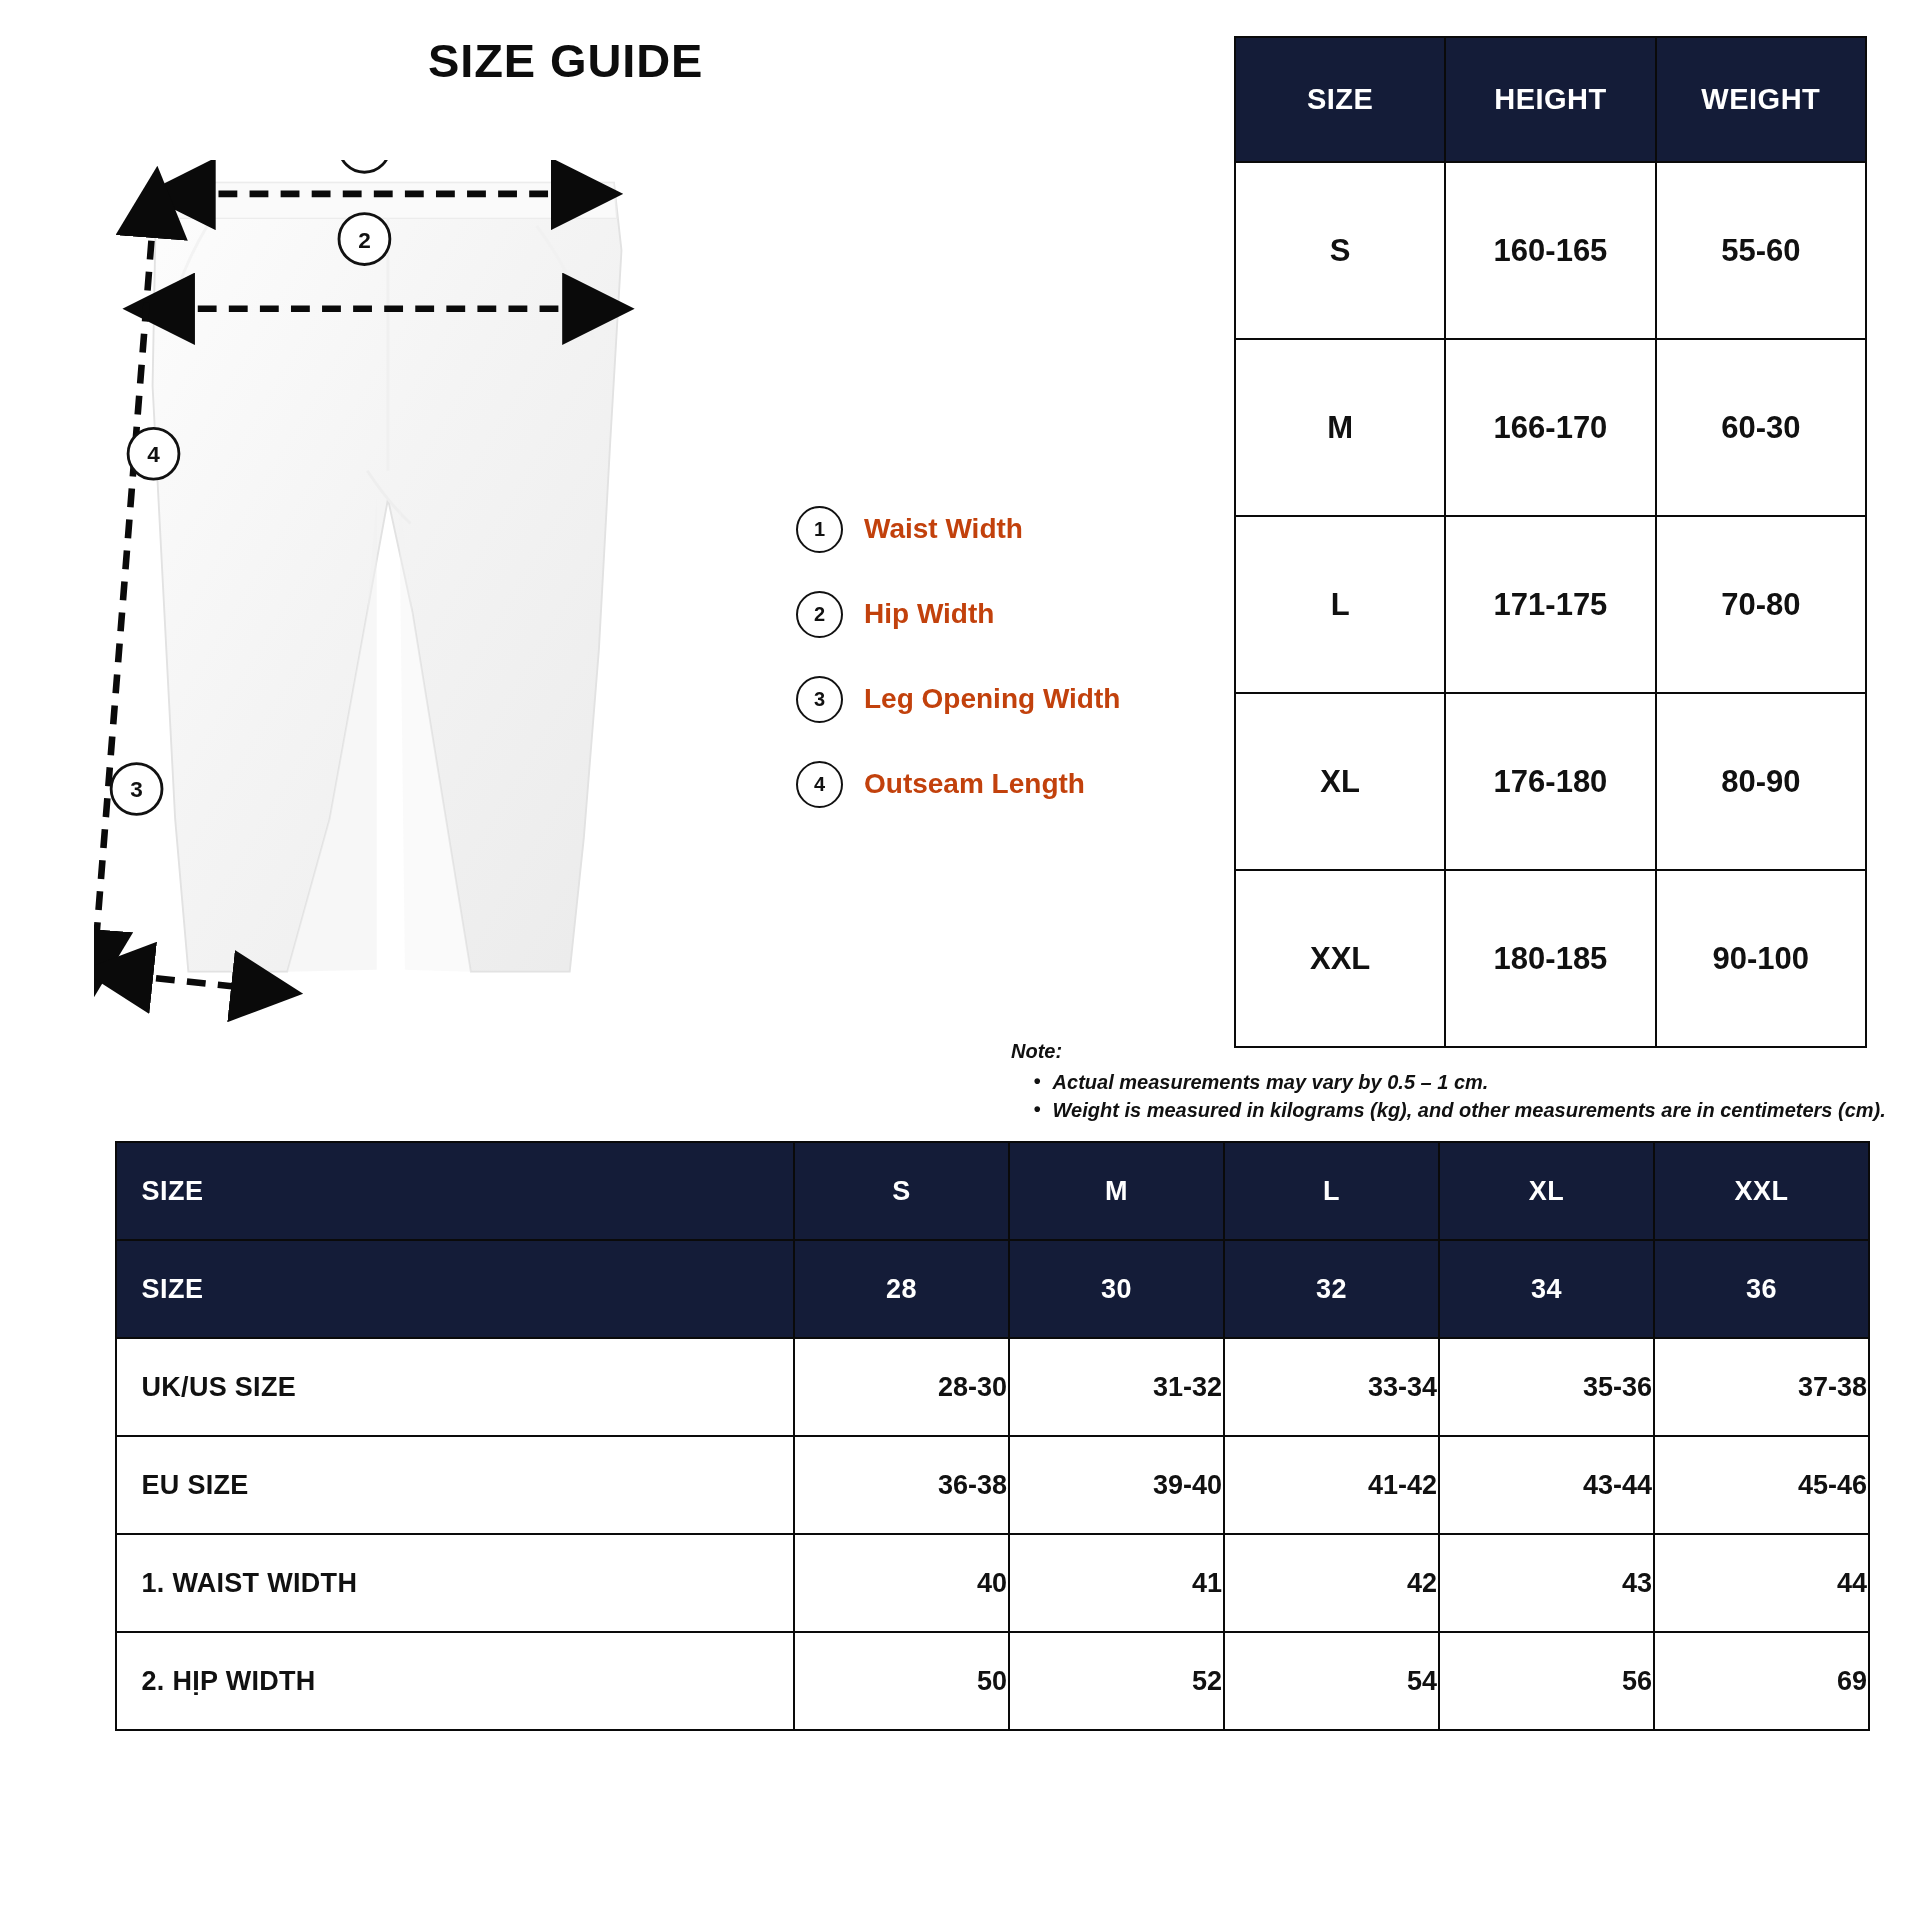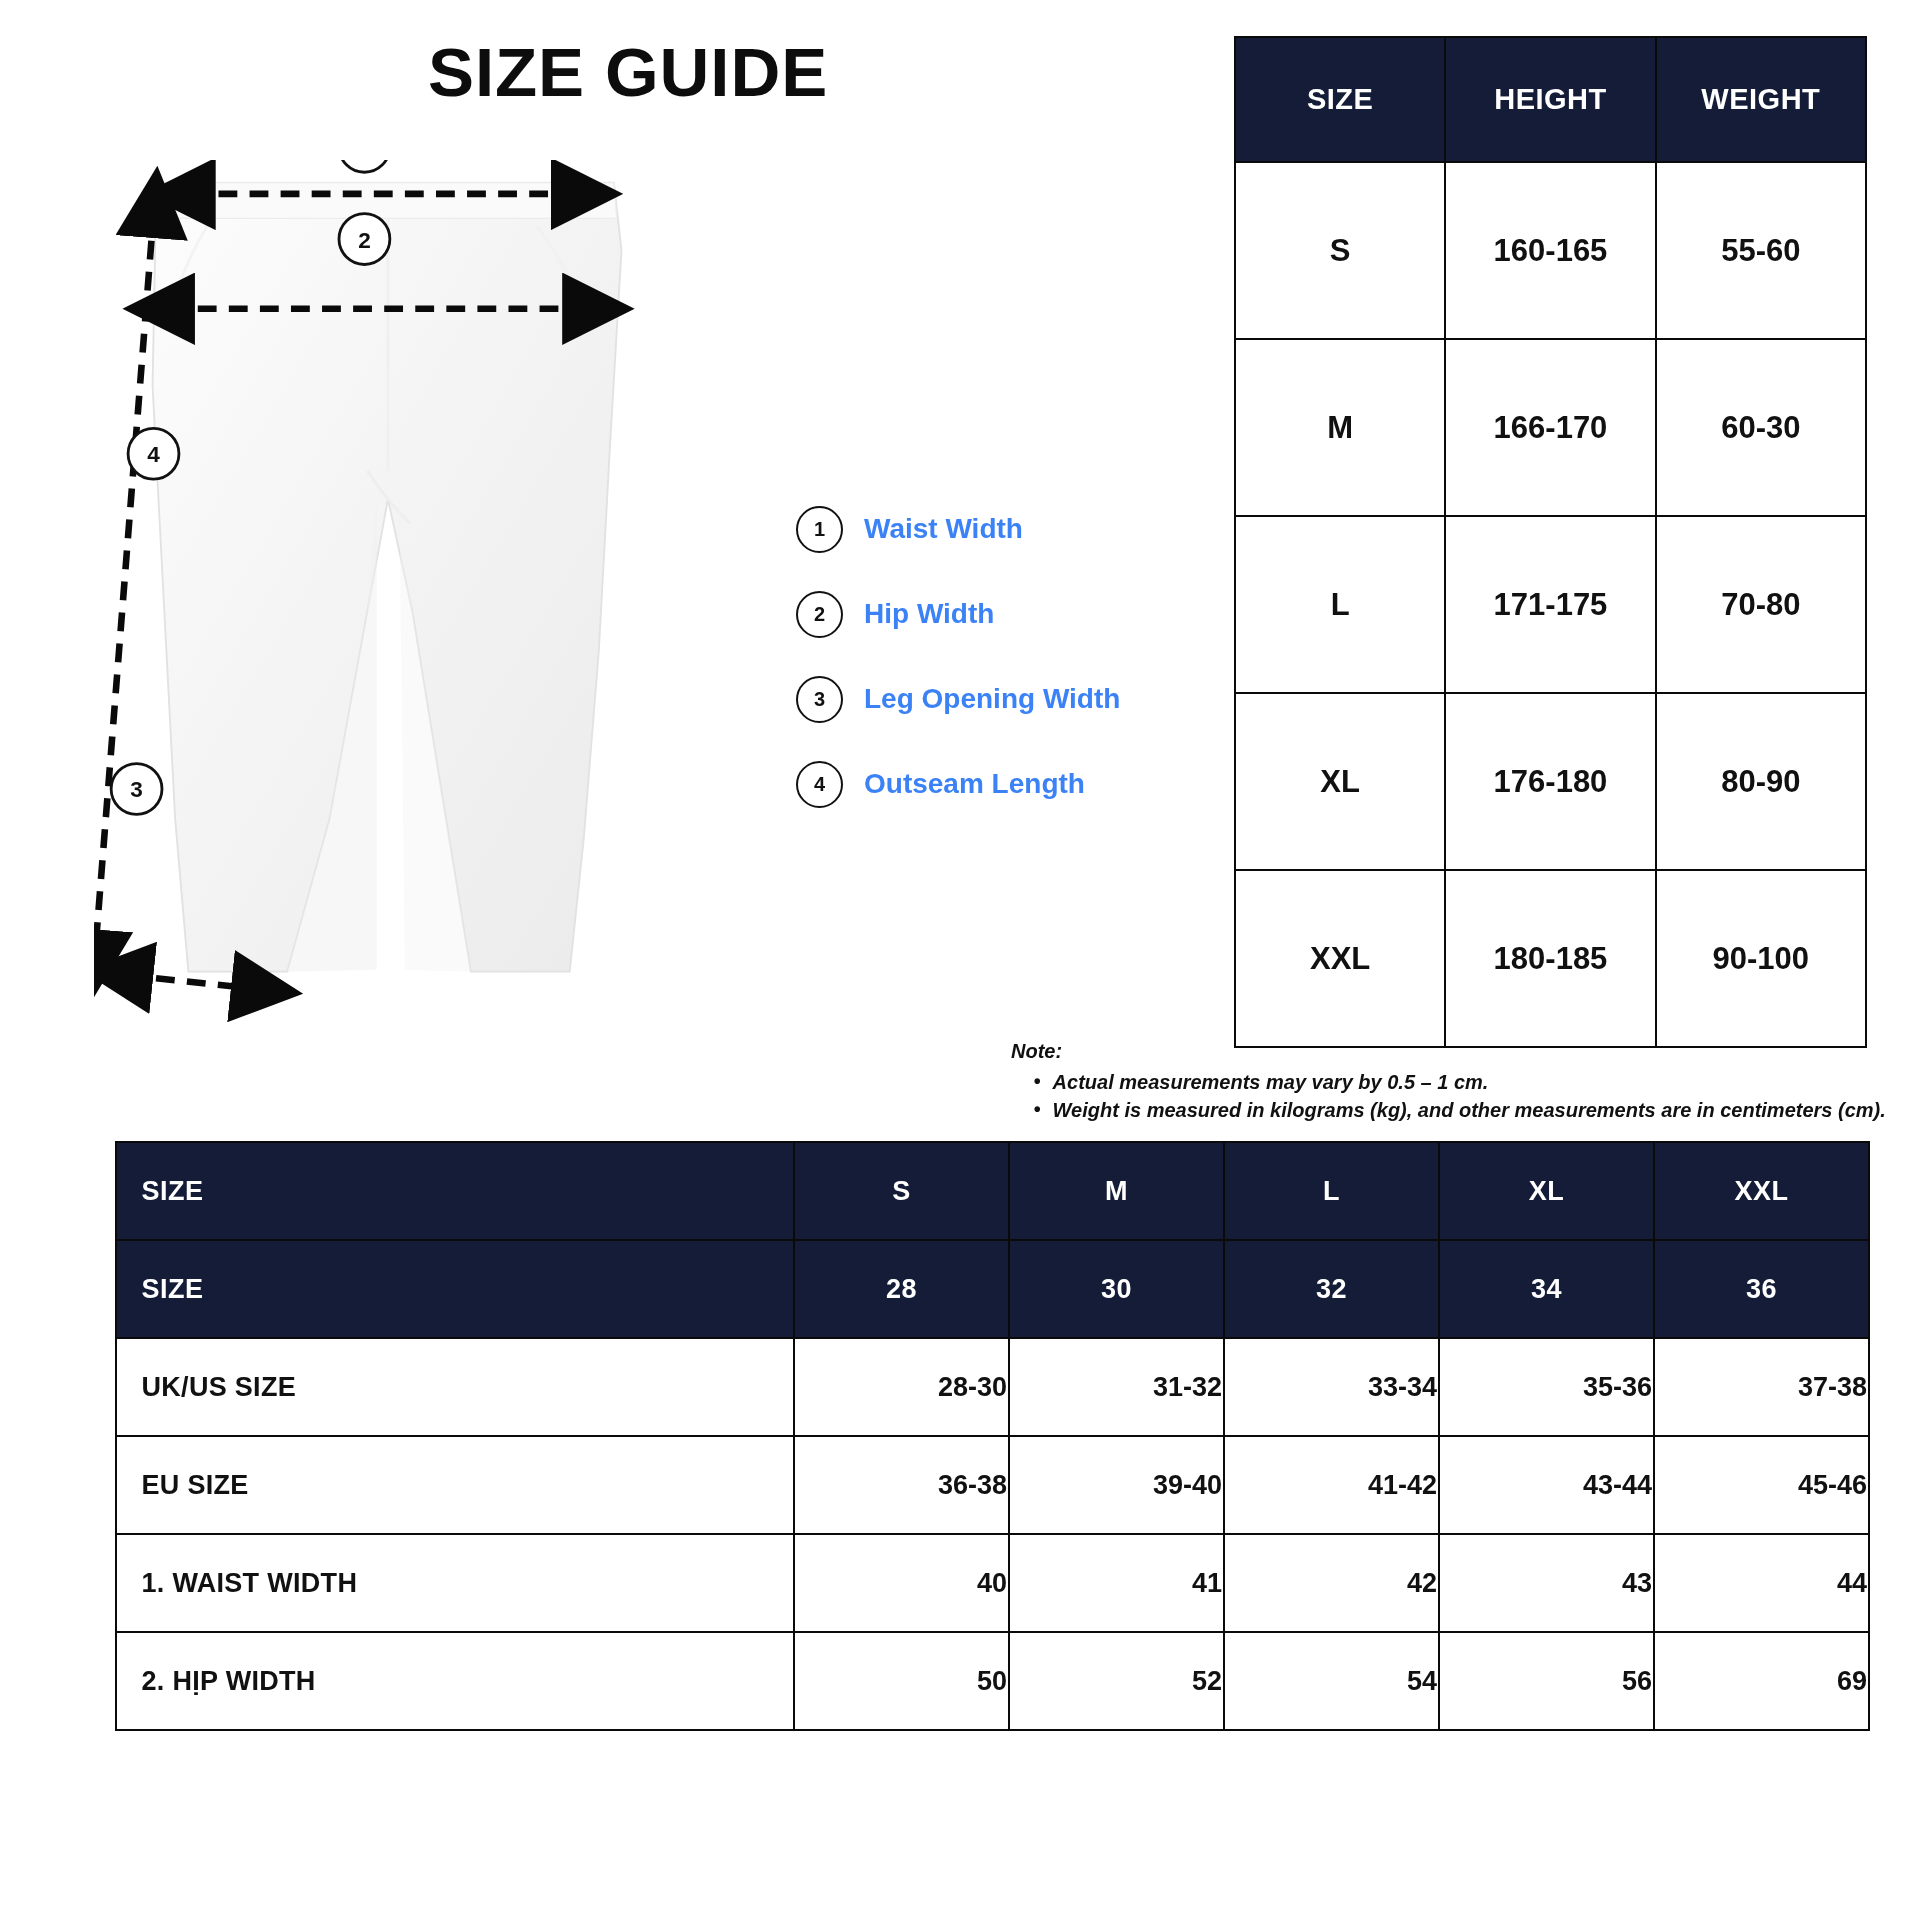--- a/index.html
+++ b/index.html
@@ -14,21 +14,21 @@
     color: #111111;
     position: relative;
     overflow: hidden;
   }
 
   
   #page-title {
     position: absolute;
     left: 428px;
     top: 33px;
-    font-size: 69px;
+    font-size: 47px;
     font-weight: 800;
     letter-spacing: 0.9px;
     color: #0d0d0d;
     white-space: nowrap;
   }
 
   
   #pants-figure {
     position: absolute;
     left: 94px;
@@ -61,21 +61,21 @@
     align-items: center;
     justify-content: center;
     font-size: 20px;
     font-weight: 700;
     color: #111;
   }
   .legend-label {
     margin-left: 21px;
     font-size: 28px;
     font-weight: 700;
-    color: #3b82f6;
+    color: #c2410c;
     white-space: nowrap;
   }
 
   
   #height-weight-table {
     position: absolute;
     left: 1234px;
     top: 36px;
     width: 633px;
     border-collapse: collapse;

